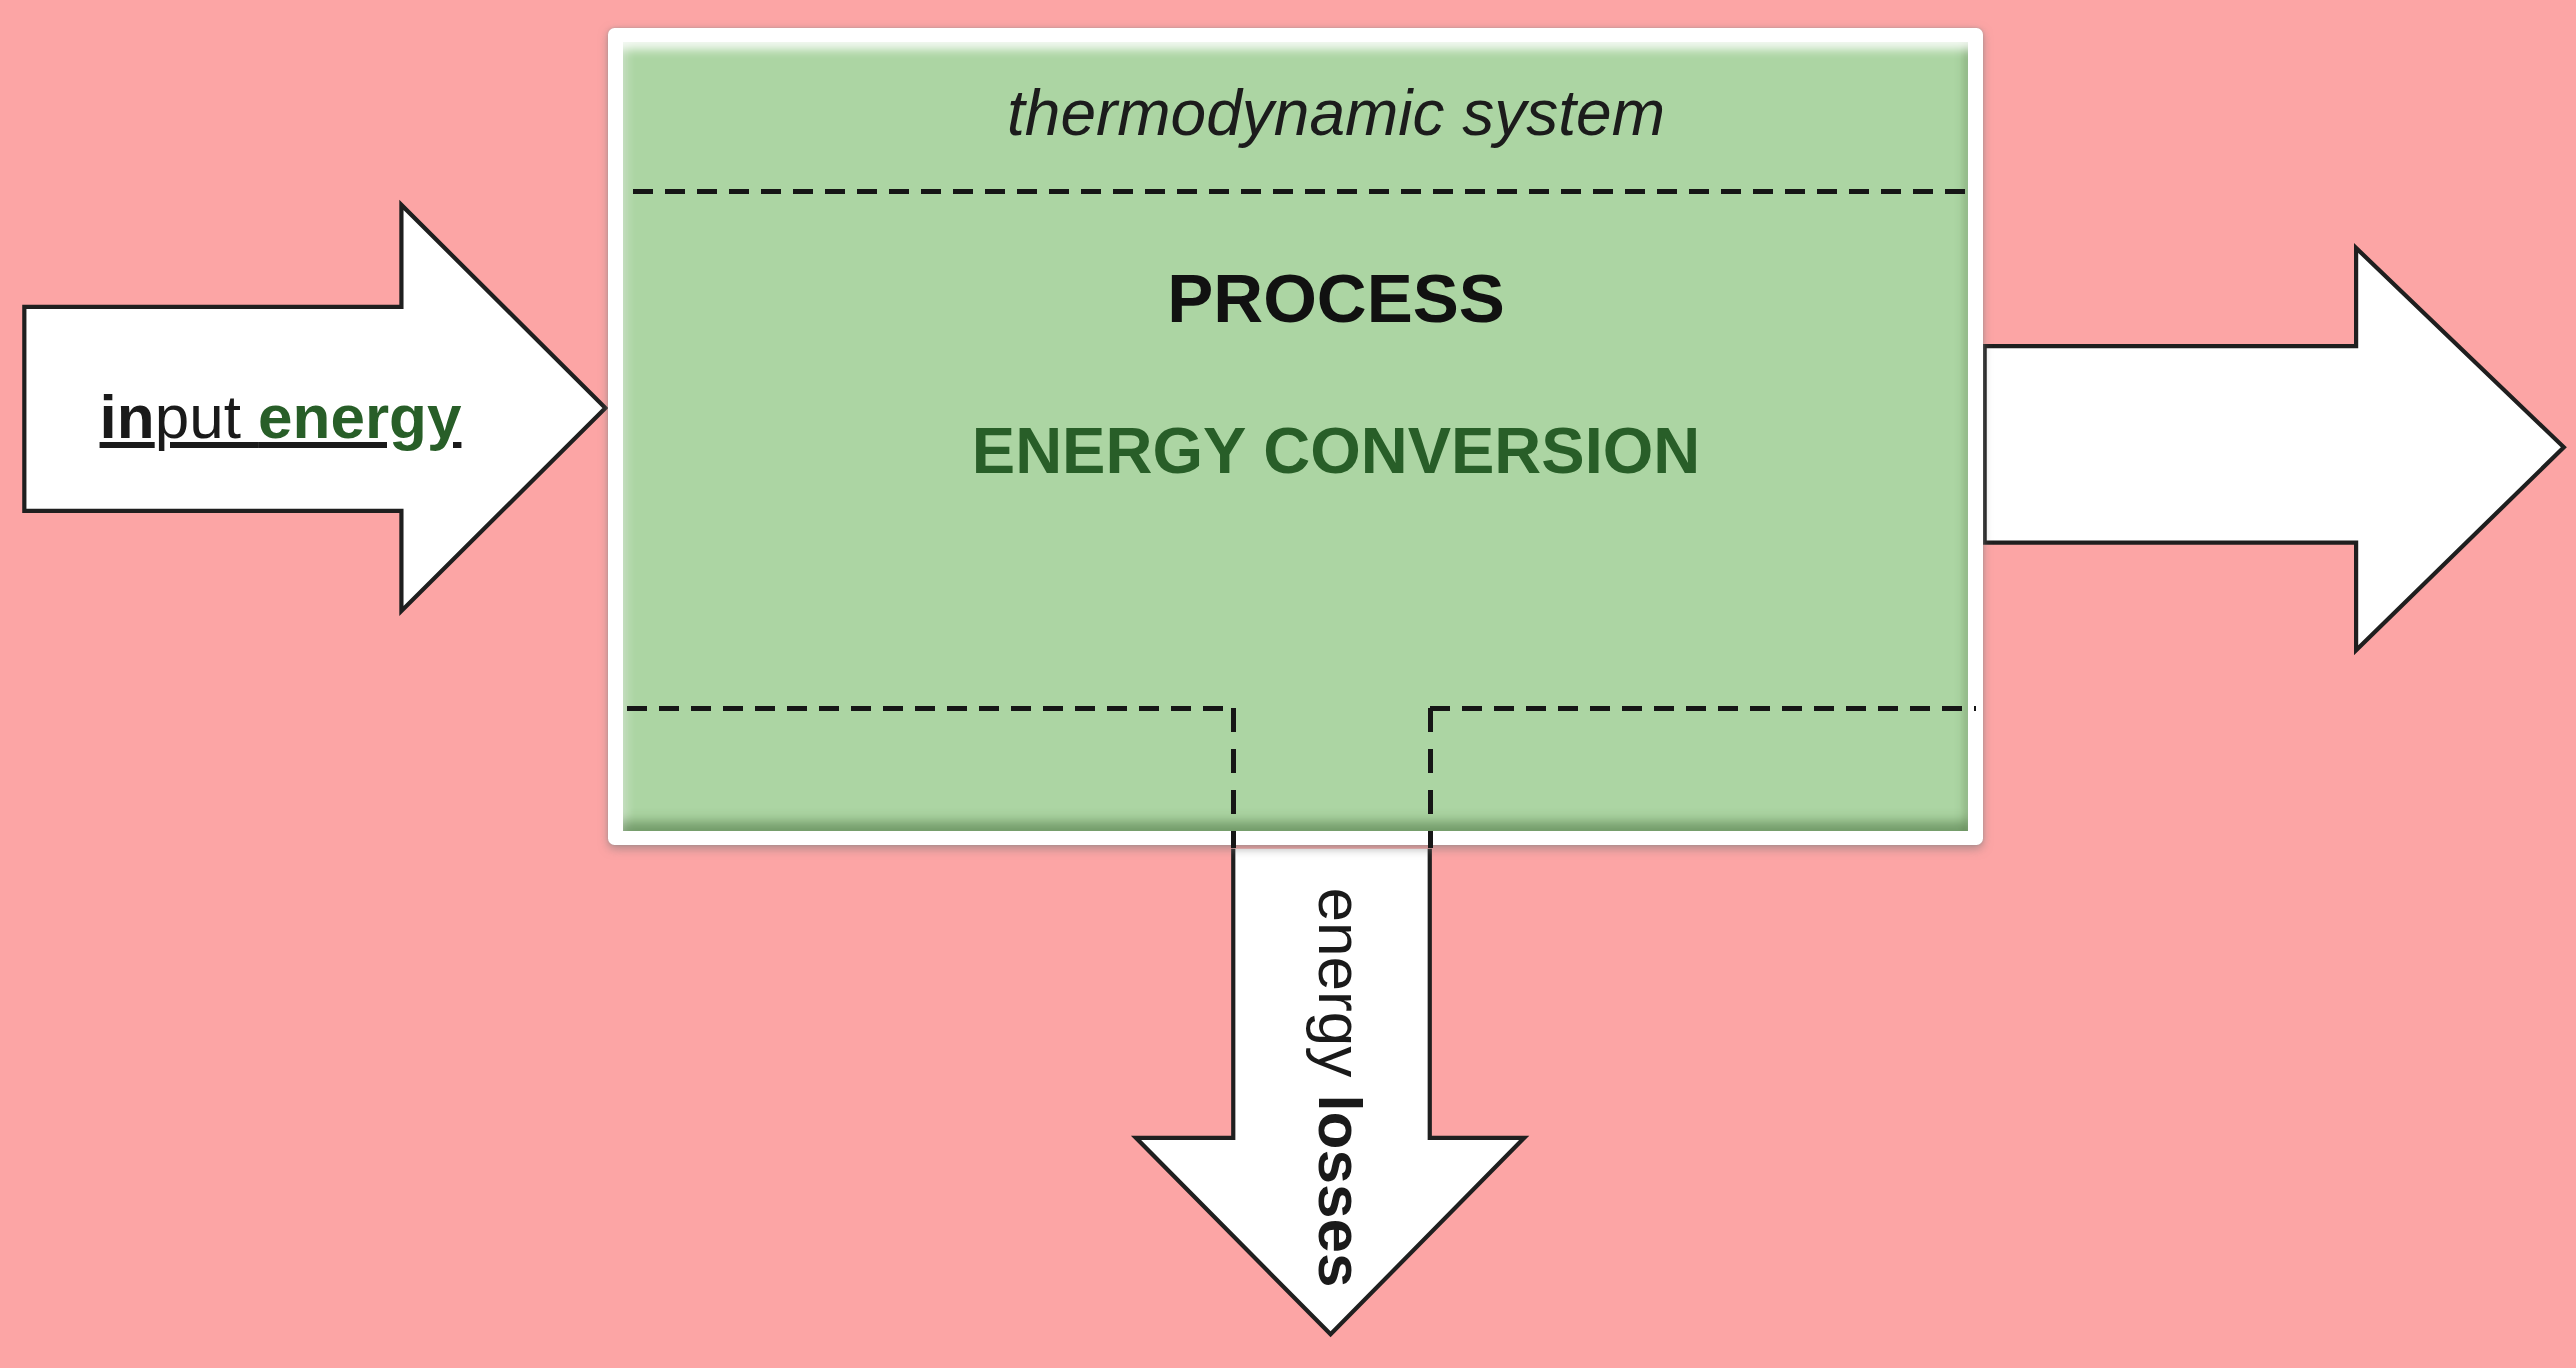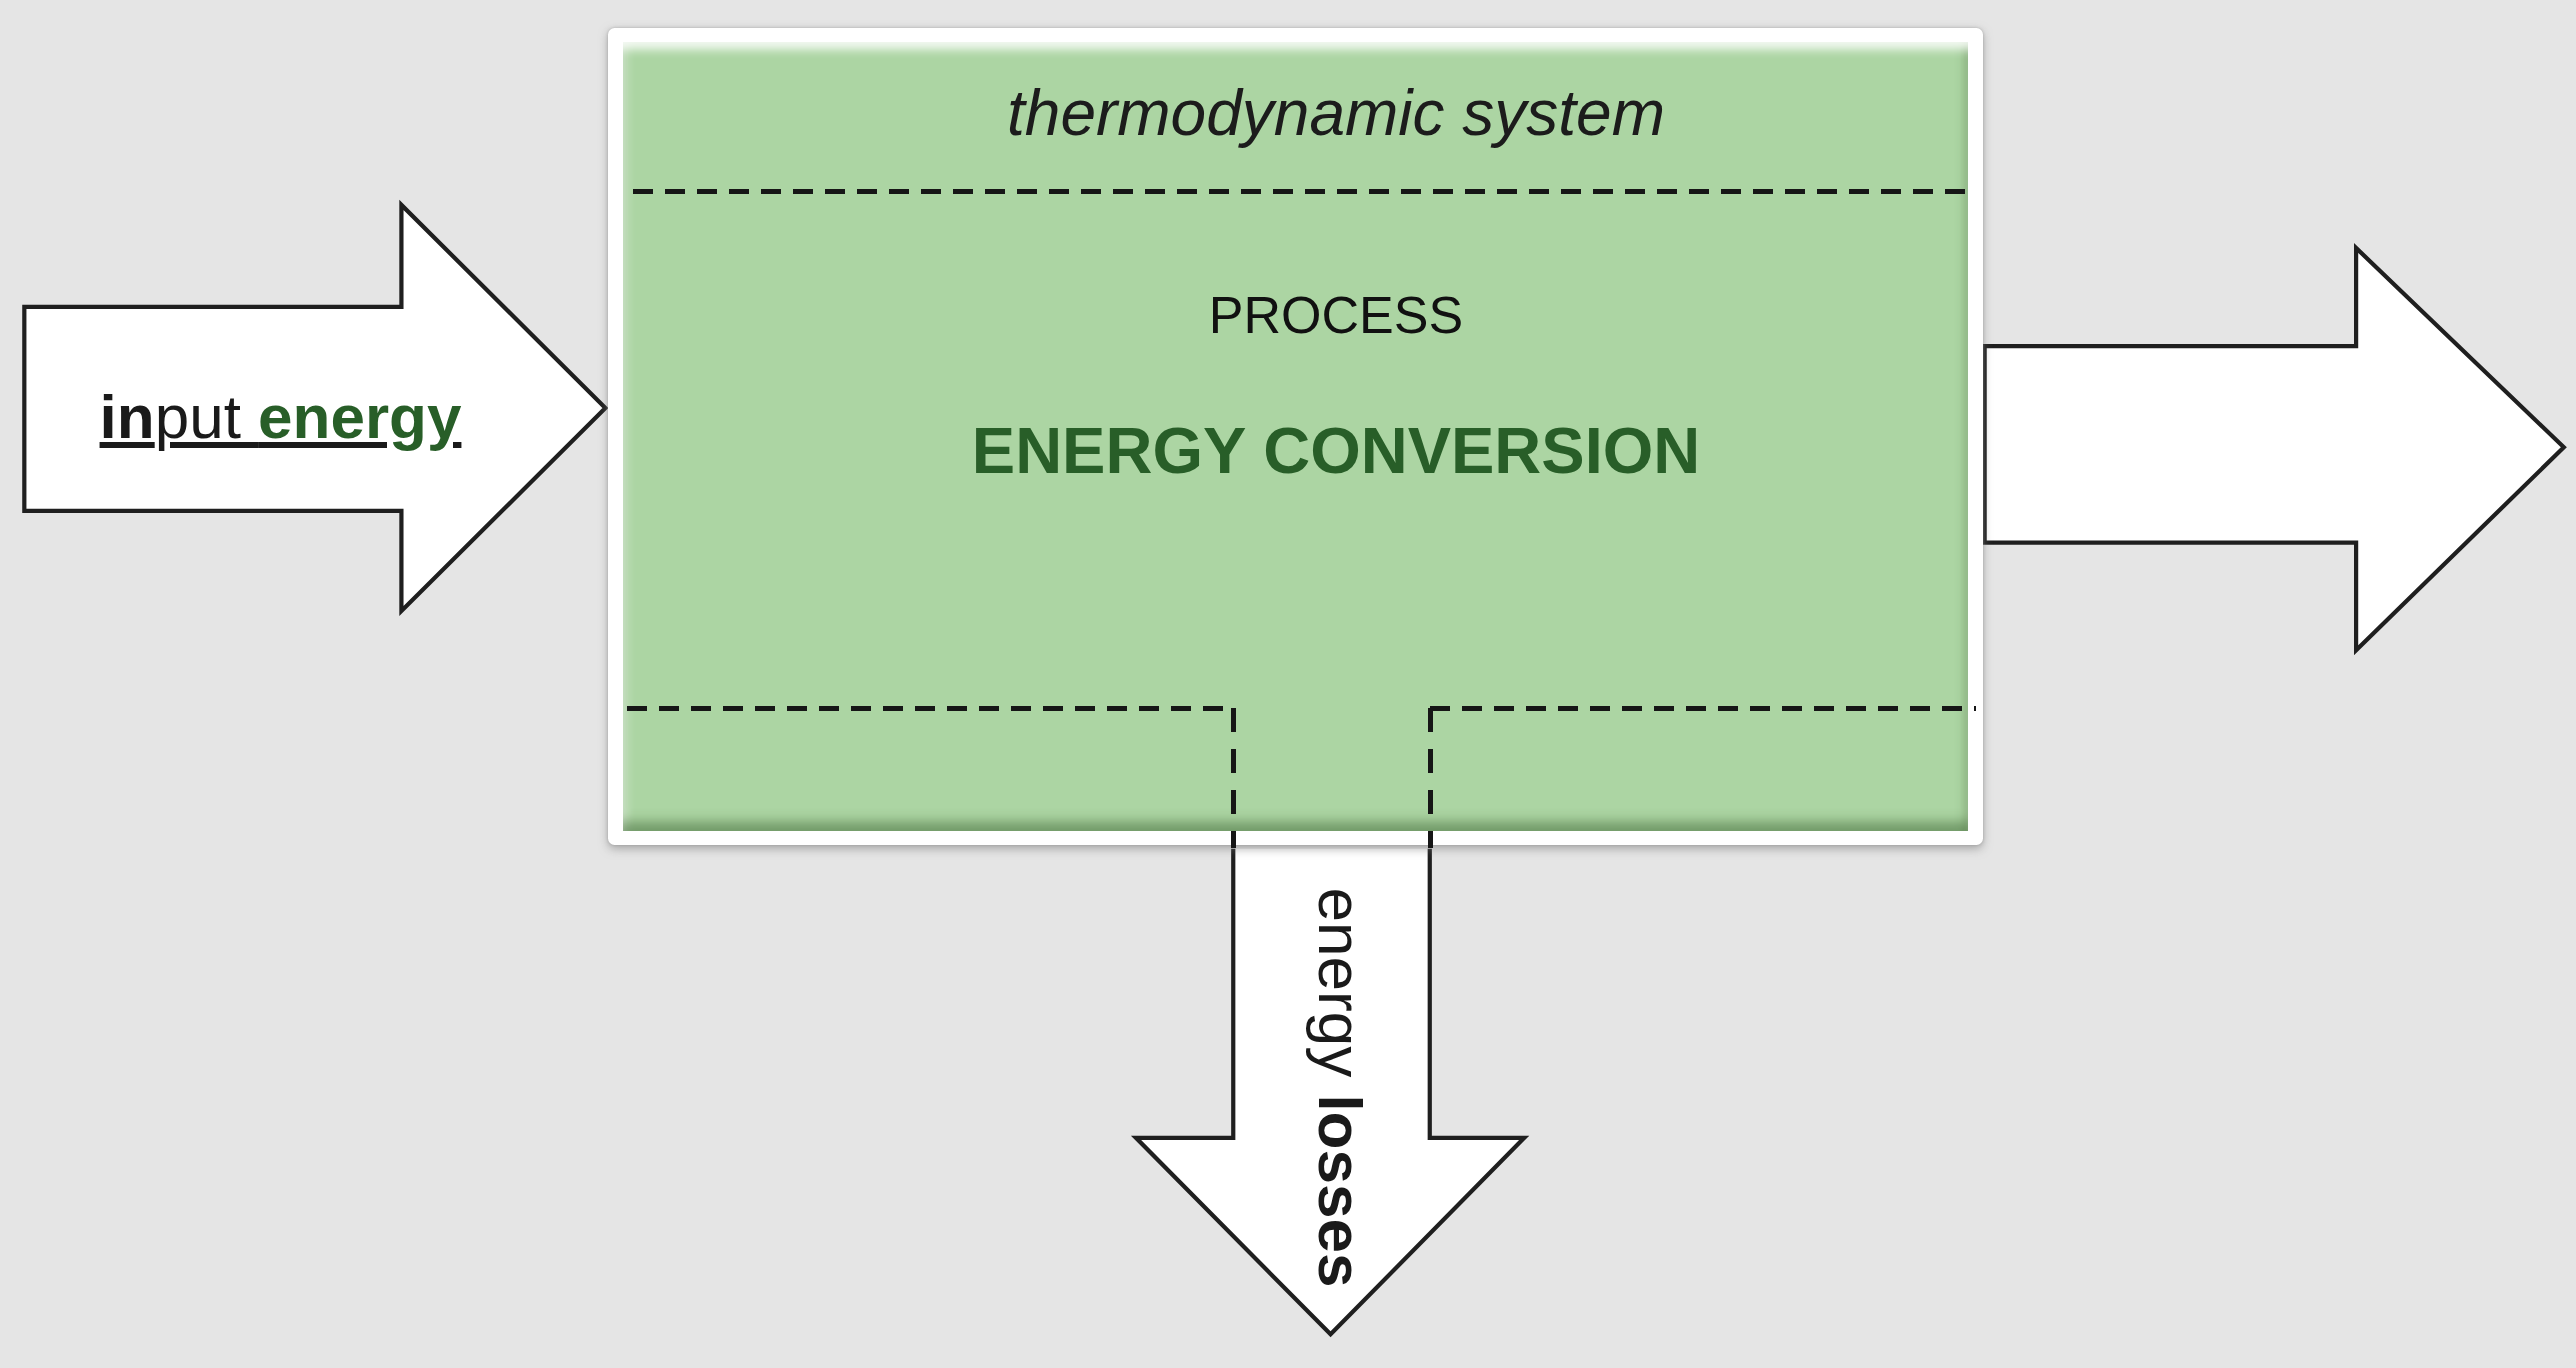--- a/index.html
+++ b/index.html
@@ -1,20 +1,20 @@
 <!DOCTYPE html>
 <html style="font-size:15px"><head>
 <meta charset="utf-8">
 <style>
   html, body { margin: 0; padding: 0; background: #ffffff; }
   .stage {
     position: relative;
     width: 2576px;
     height: 1368px;
-    background: #e5e5e5;
+    background: #fca5a5;
     overflow: hidden;
     font-family: "Liberation Sans", sans-serif;
   }
   .arrow-layer {
     position: absolute;
     left: 0; top: 0;
     width: 2576px; height: 1368px;
   }
   
   .box-frame {
@@ -61,24 +61,24 @@
     white-space: nowrap;
   }
   .box-title {
     top: 80px;
     font-size: 64px;
     line-height: 67px;
     font-style: italic;
     color: #1c1c1c;
   }
   .process-label {
-    top: 279px;
-    font-size: 52px;
+    top: 262px;
+    font-size: 69px;
     line-height: 73px;
-    font-weight: normal;
+    font-weight: bold;
     color: #111111;
   }
   .conversion-label {
     top: 416px;
     font-size: 65px;
     line-height: 69px;
     font-weight: bold;
     color: #285e28;
   }
   

